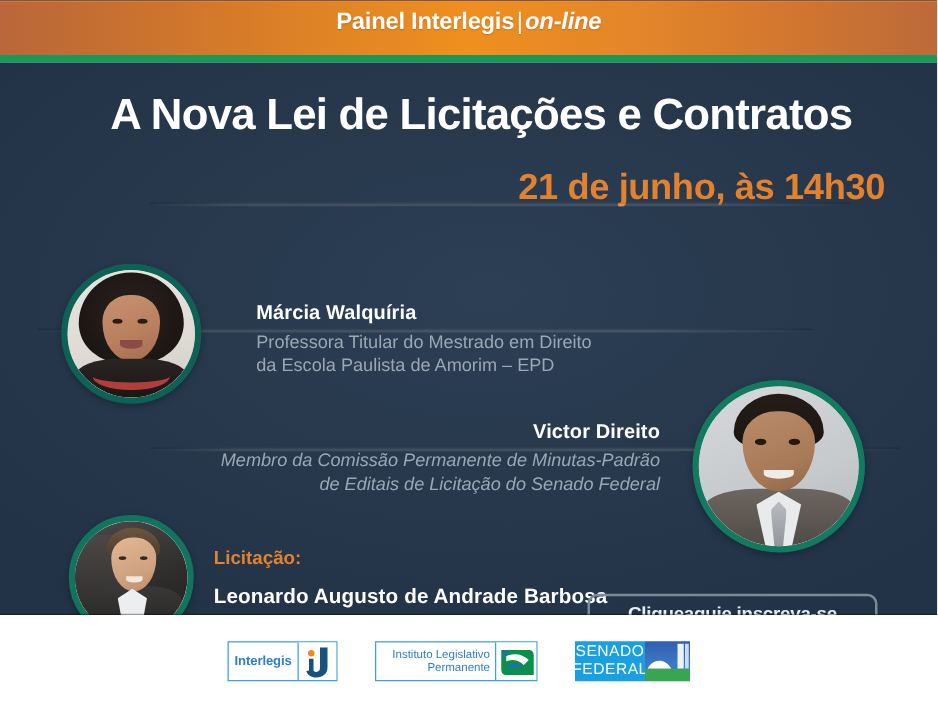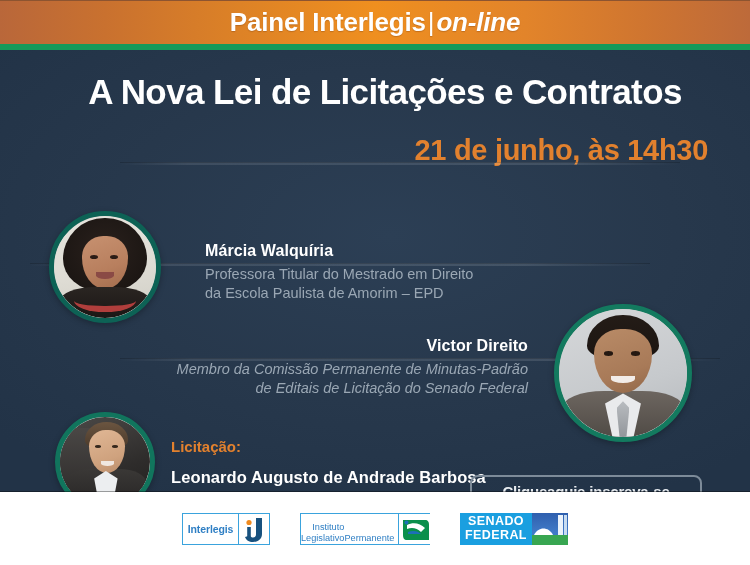--- a/index.html
+++ b/index.html
@@ -37,21 +37,21 @@
         #bd6a3a 100%);
     box-sizing: border-box;
     border-top: 1px solid #8d5430;
   }
   .header-title {
     position: absolute;
     left: 0; right: 0;
     top: 6px;
     text-align: center;
     color: #ffffff;
-    font-size: 26px;
+    font-size: 19px;
     font-weight: bold;
     letter-spacing: -0.2px;
     white-space: nowrap;
     text-shadow: 0 1px 1px rgba(120,60,15,.35);
   }
   .header-title .it {
     font-style: italic;
     font-weight: bold;
   }
   .header-title .bar {
@@ -351,47 +351,46 @@
   }
 
   
   .logo-ilb {
     border: 1.5px solid #3aa3dd;
     background: #ffffff;
     width: 130px;
   }
   .logo-ilb .txt {
     flex: 1;
-    display: flex; flex-direction: row;
+    display: flex; flex-direction: column;
     align-items: flex-end; justify-content: center;
     color: #2f7fc4;
     font-size: 9.2px;
     line-height: 11px;
     padding-right: 4px;
     text-align: right;
   }
   .logo-ilb .mark {
     width: 32px;
     border-left: 1.5px solid #3aa3dd;
     position: relative;
     background: #ffffff;
   }
 
   
   .logo-senado { width: 108px; }
   .logo-senado .txt {
-    width: 72px;
+    width: 56px;
     background: #1a9fe0;
     color: #ffffff;
     display: flex; flex-direction: column;
     align-items: center; justify-content: center;
     font-size: 12.5px;
     line-height: 13.5px;
     letter-spacing: .4px;
-    font-weight: bold;
   }
   .logo-senado .mark {
     width: 36px;
     position: relative;
     overflow: hidden;
     background: linear-gradient(180deg,#2f5fae 0%,#3f79c6 58%,#3f79c6 70%,#38a651 70%,#38a651 100%);
   }
 </style>
 </head>
 <body>

